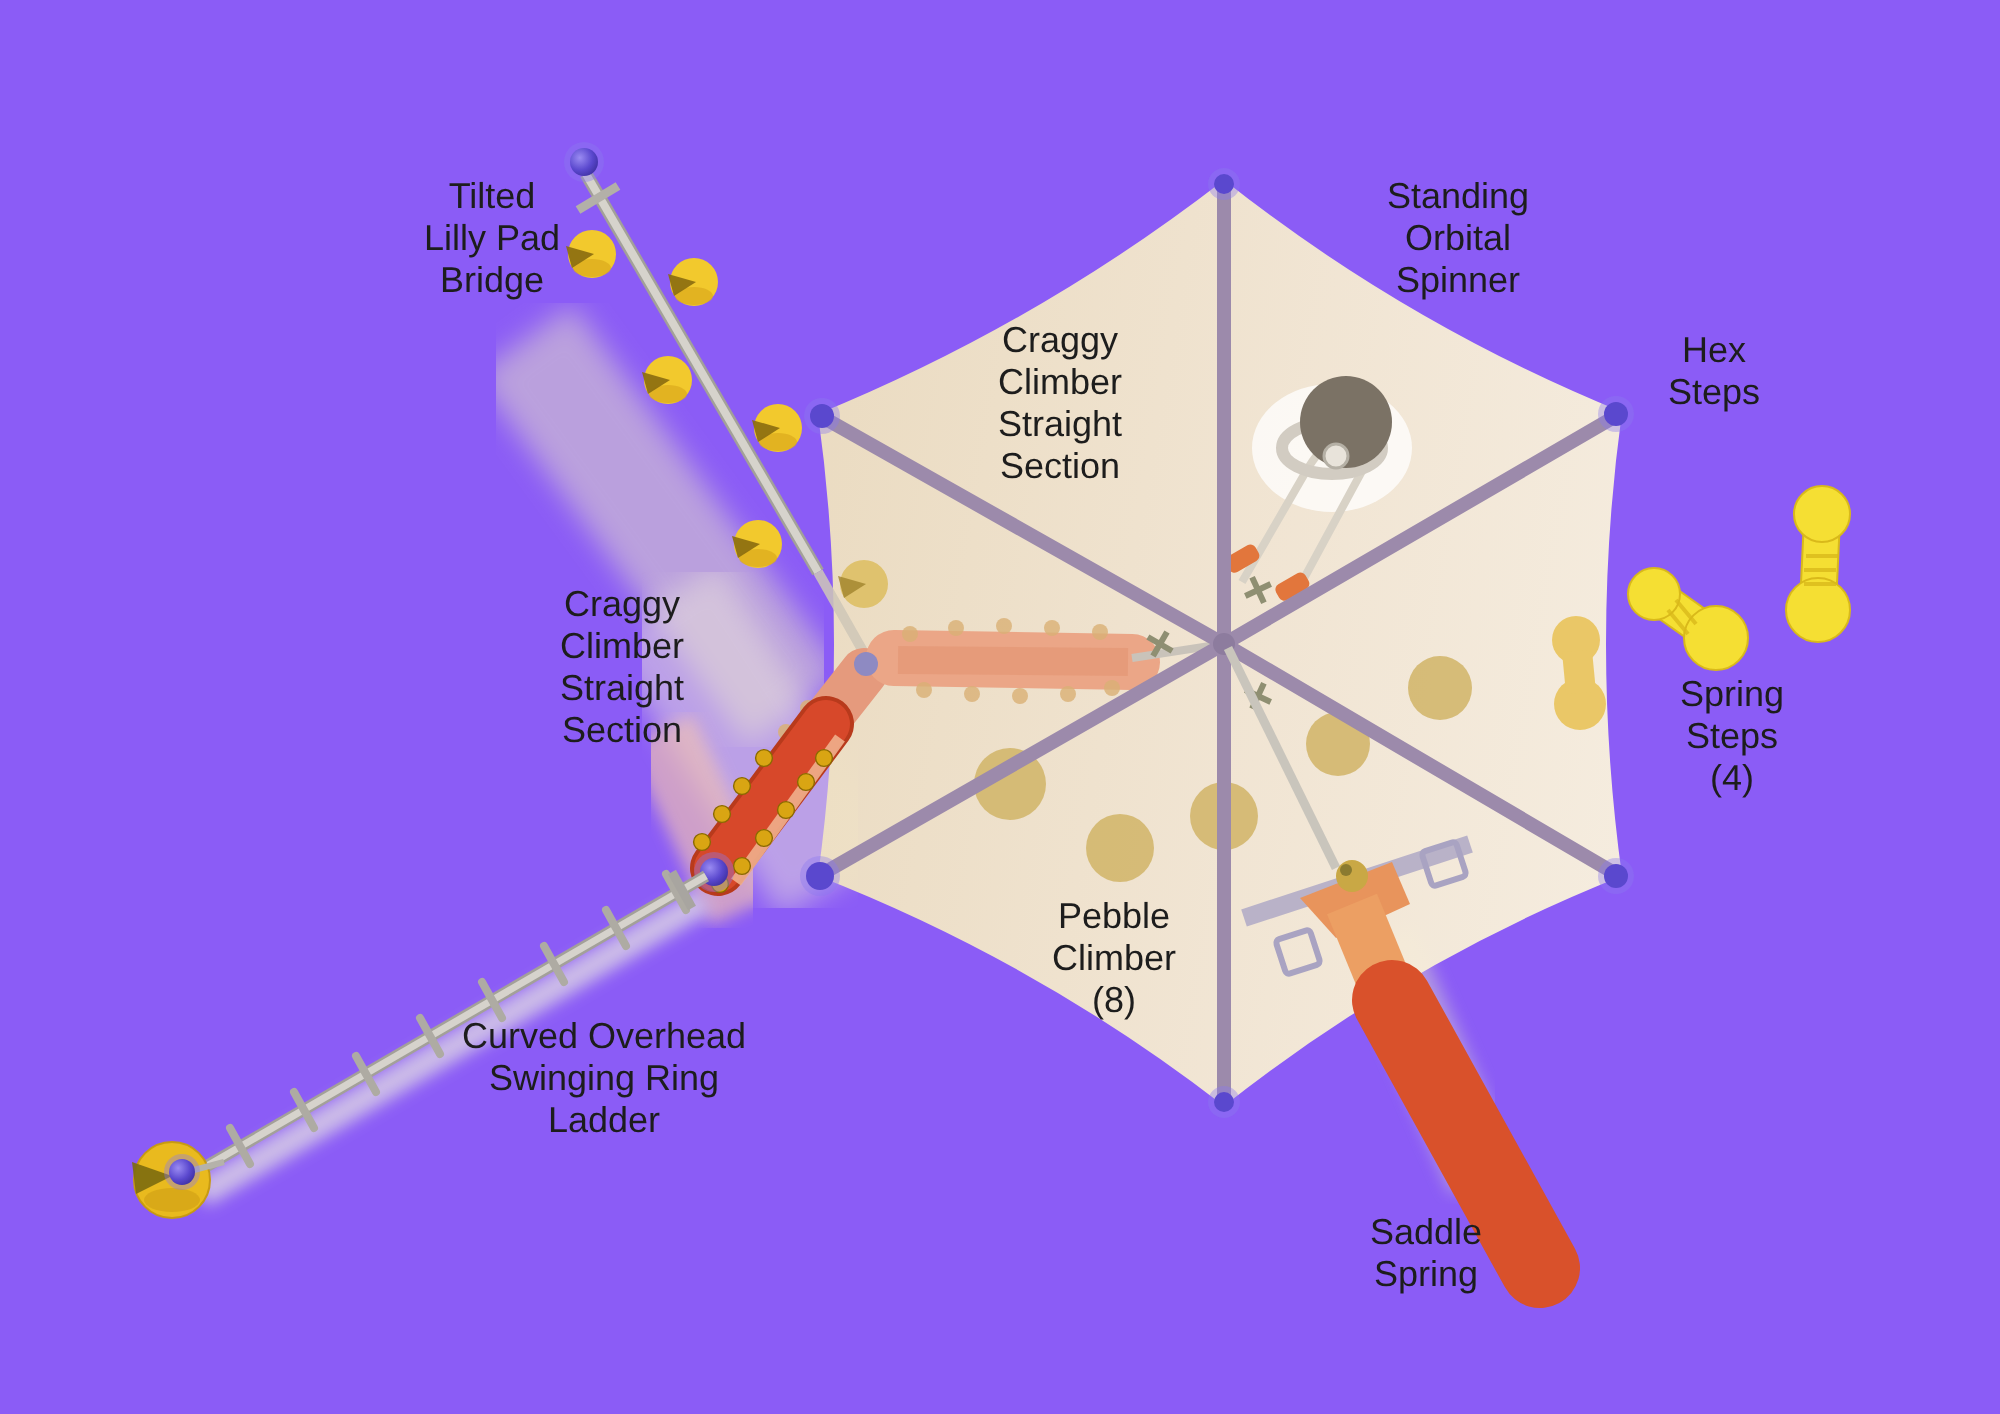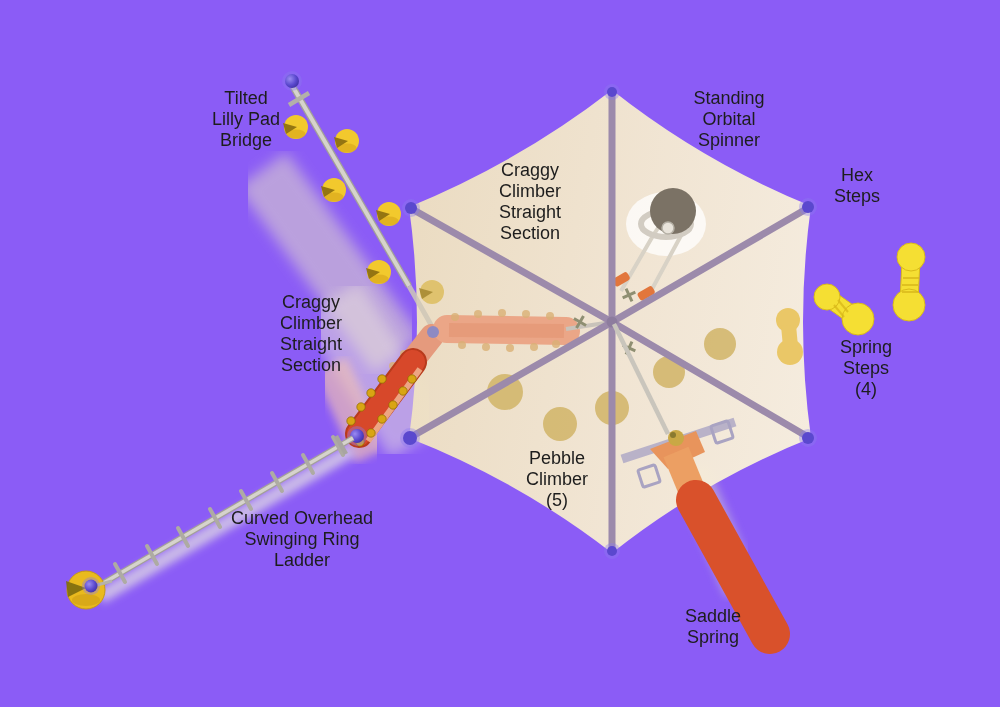--- a/index.html
+++ b/index.html
@@ -266,21 +266,21 @@
 Steps</div>
   <div class="label" style="left:866px;top:337px">Spring
 Steps
 (4)</div>
   <div class="label" style="left:311px;top:292px">Craggy
 Climber
 Straight
 Section</div>
   <div class="label" style="left:557px;top:448px">Pebble
 Climber
-(5)</div>
+(8)</div>
   <div class="label" style="left:302px;top:508px">Curved Overhead
 Swinging Ring
 Ladder</div>
   <div class="label" style="left:713px;top:606px">Saddle
 Spring</div>
 </div>
 
 </div>
 
 </body></html>

